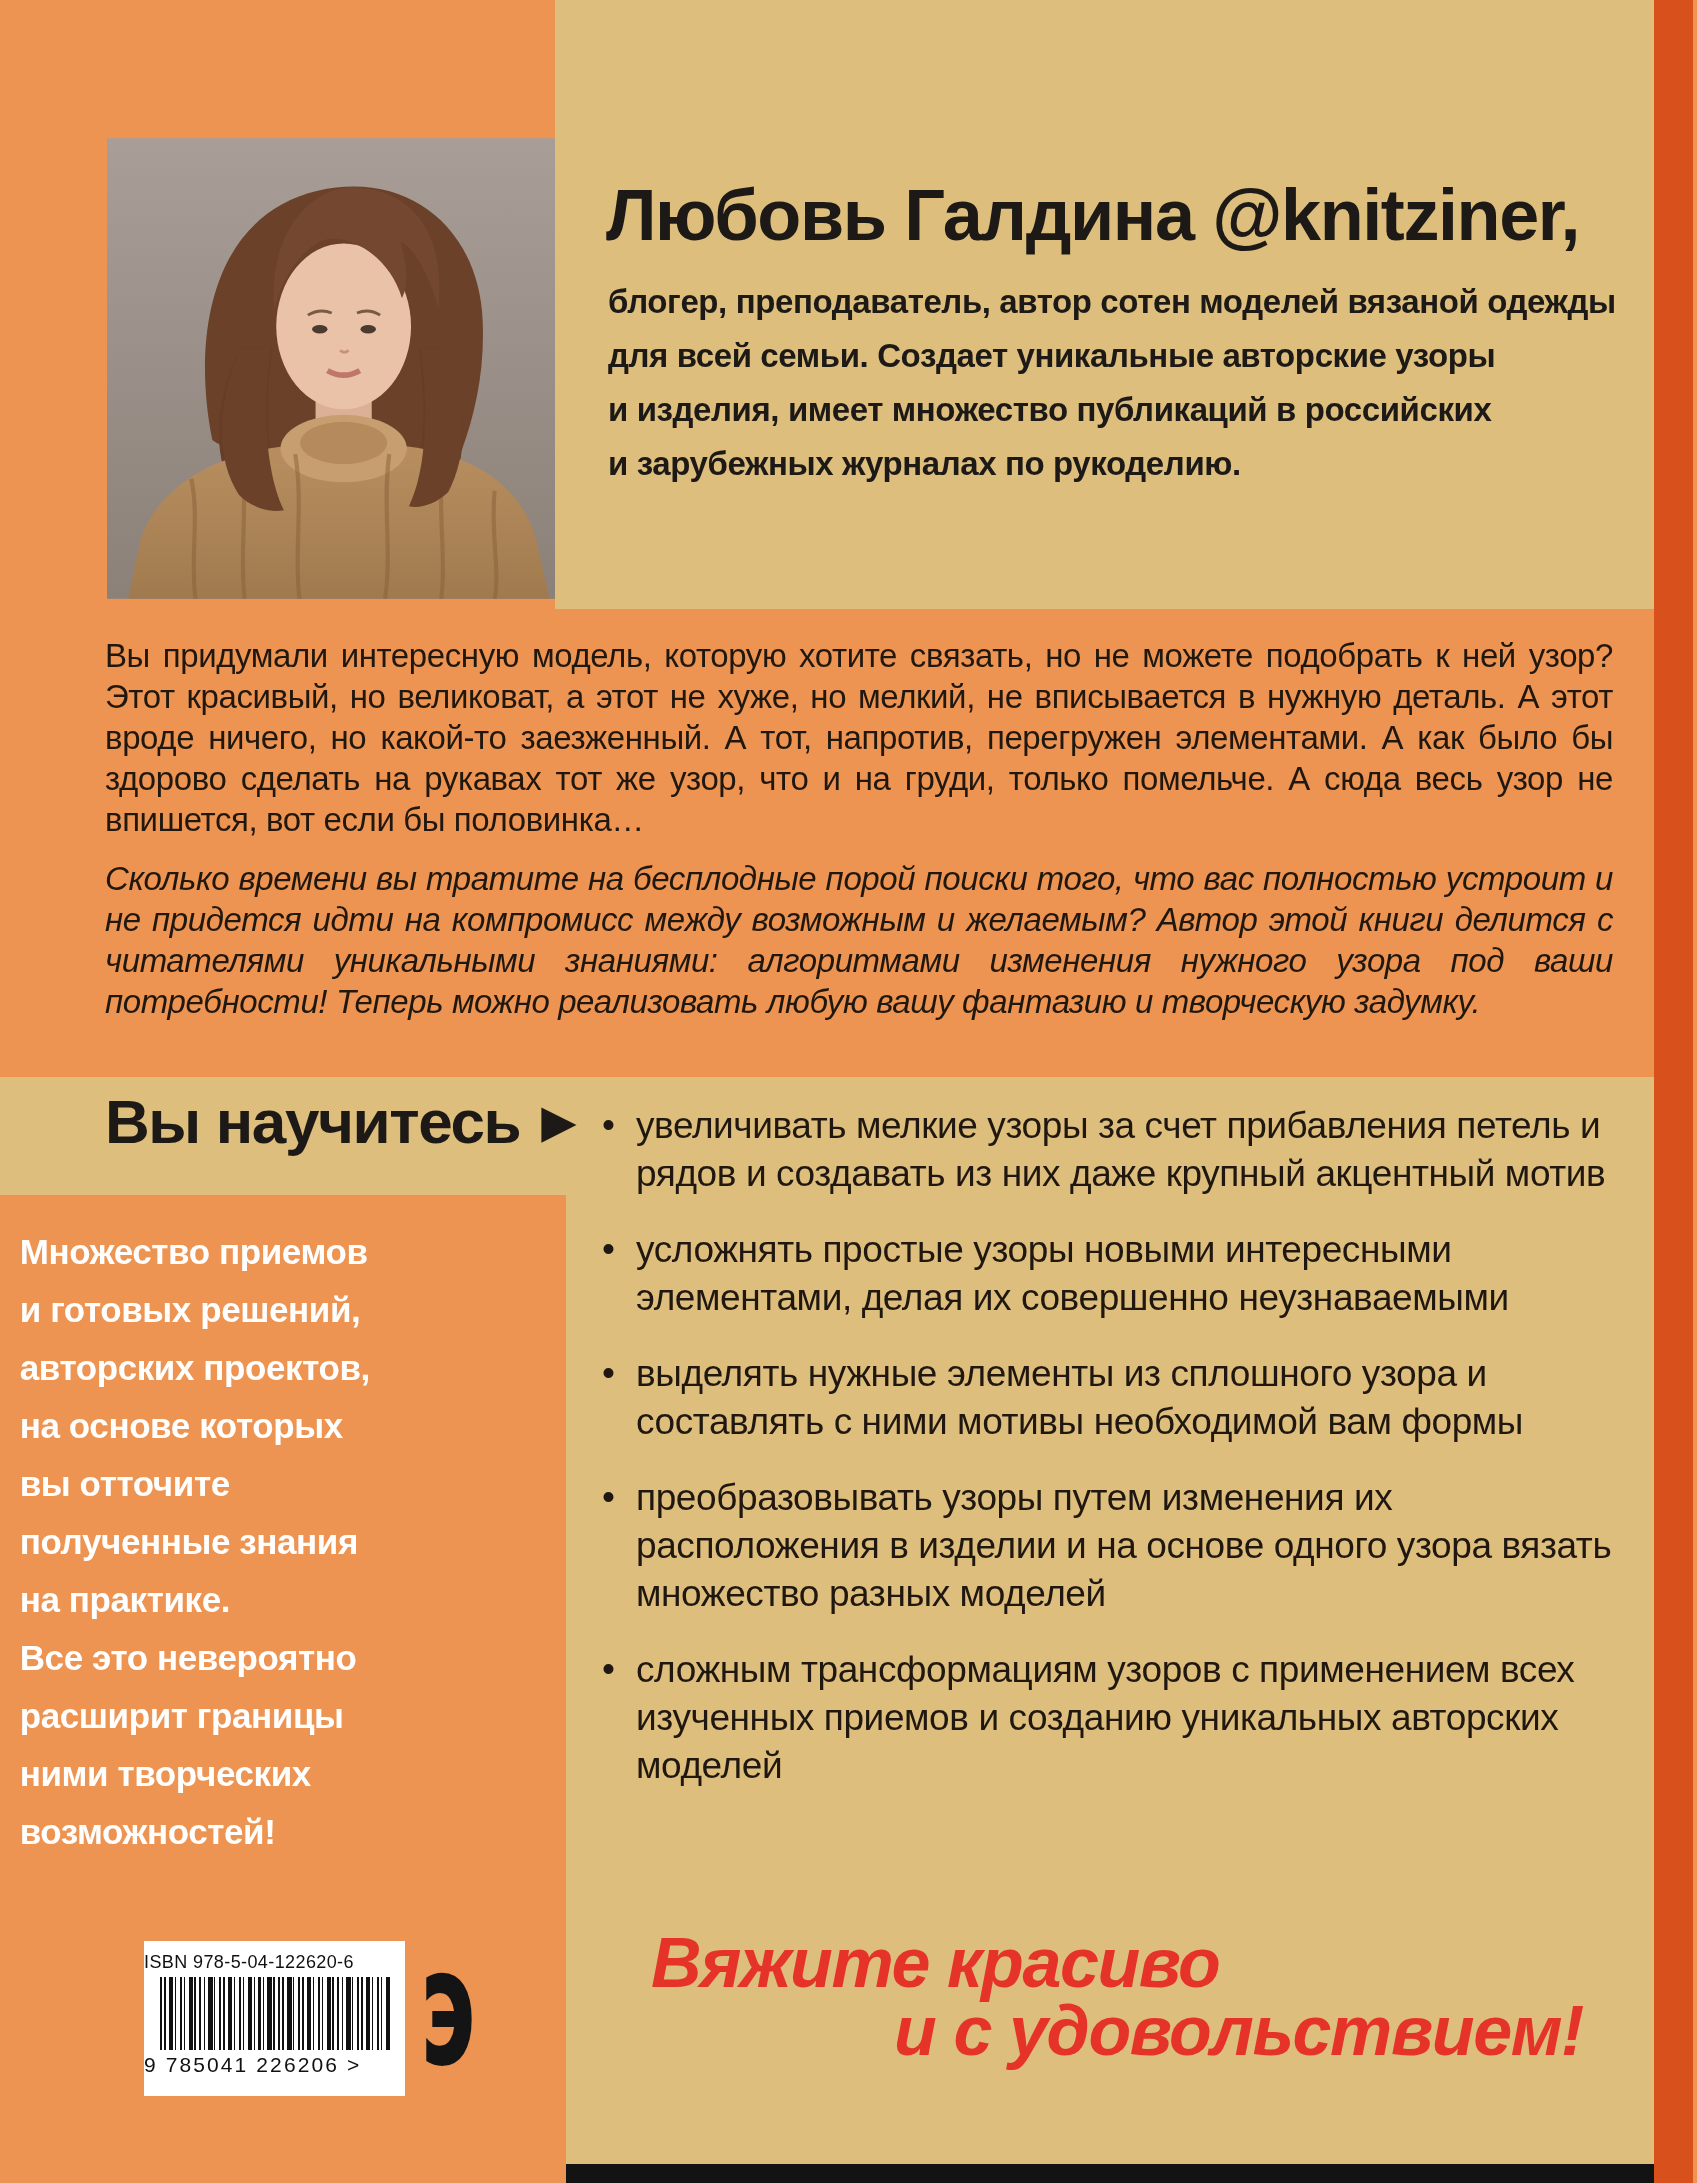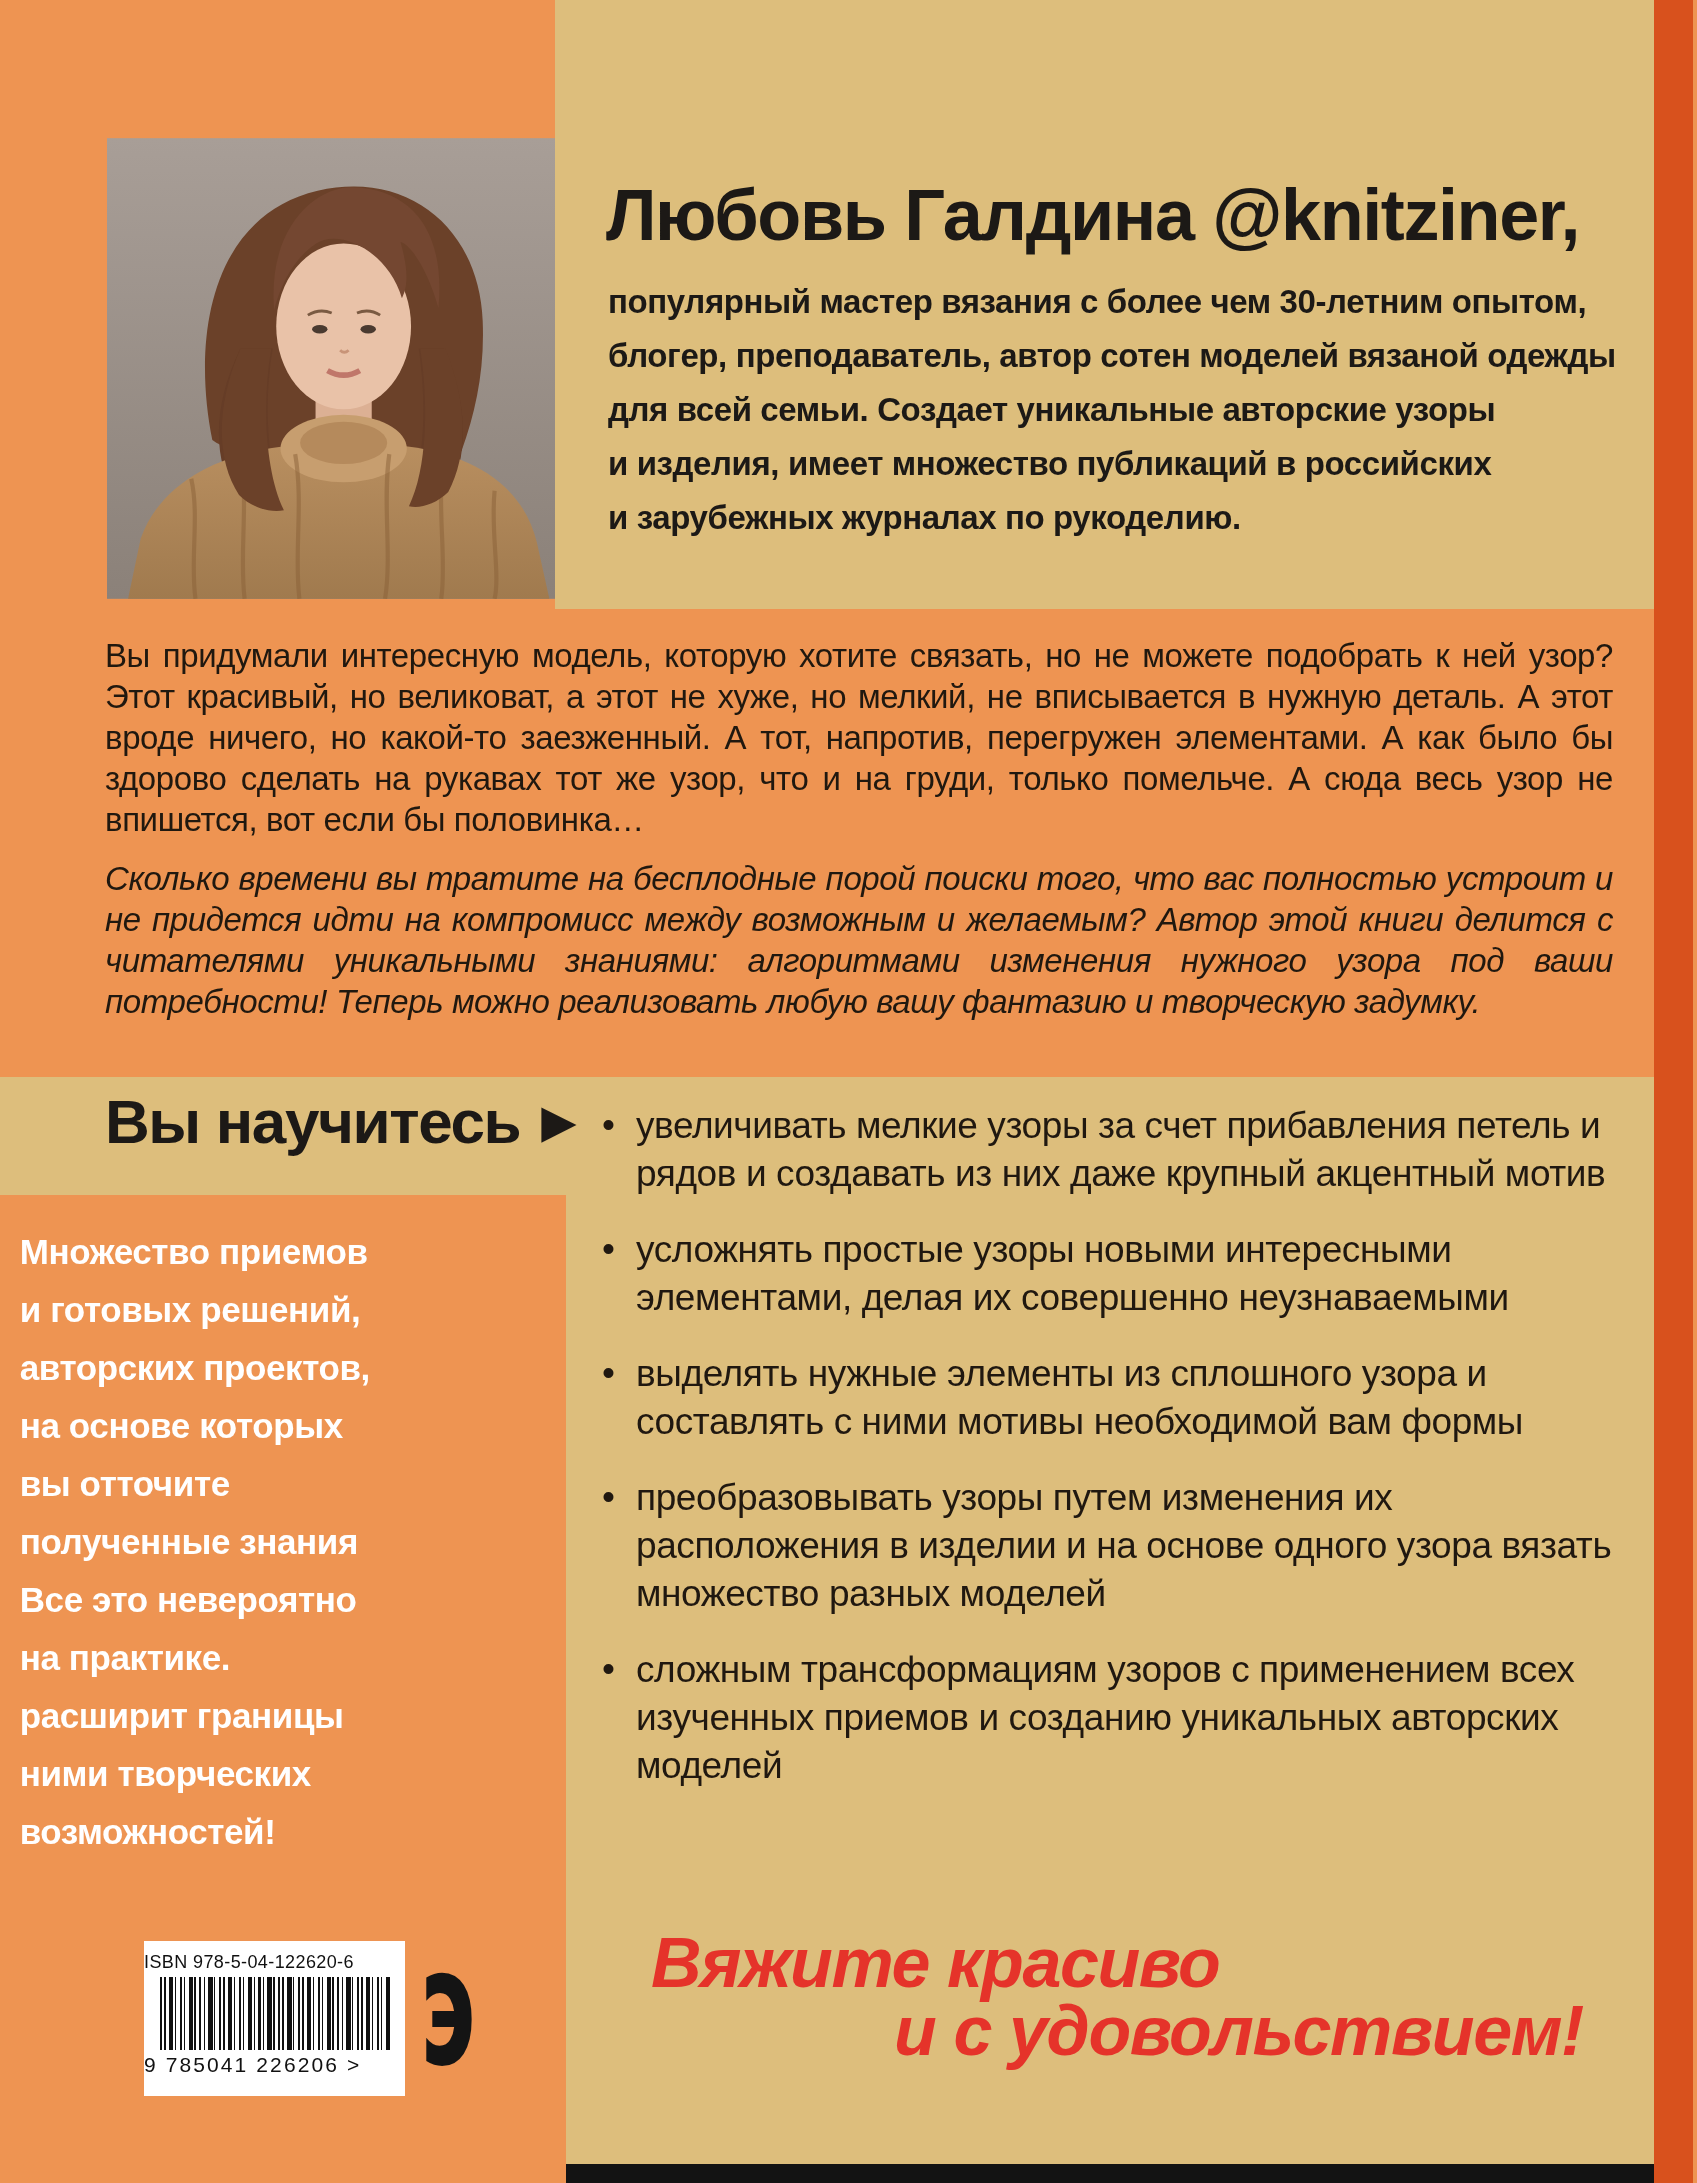--- a/index.html
+++ b/index.html
@@ -151,21 +151,20 @@
         <path d="M478,462 C470,530 484,600 476,656"></path>
         <path d="M552,502 C546,560 560,620 552,656"></path>
       </g>
       <path d="M190,300 C155,380 155,458 188,508 C206,526 232,534 252,530 C226,478 220,380 234,300 Z" fill="#6b4129"></path>
       <path d="M482,300 C514,378 514,452 486,504 C468,522 444,528 430,524 C456,472 458,378 446,300 Z" fill="#6b4129"></path>
     </svg>
   </div>
 
   <div class="author-name">Любовь Галдина @knitziner,</div>
   <div class="author-bio">
-      <div>популярный мастер вязания с более чем 30-летним опытом,</div>
       <div>блогер, преподаватель, автор сотен моделей вязаной одежды</div>
       <div>для всей семьи. Создает уникальные авторские узоры</div>
       <div>и изделия, имеет множество публикаций в российских</div>
       <div>и зарубежных журналах по рукоделию.</div>
     </div>
 
   <div class="intro">
     <p>Вы придумали интересную модель, которую хотите связать, но не можете подобрать к ней узор? Этот красивый, но великоват, а этот не хуже, но мелкий, не вписывается в нужную деталь. А этот вроде ничего, но какой-то заезженный. А тот, напротив, перегружен элементами. А как было бы здорово сделать на рукавах тот же узор, что и на груди, только помельче. А сюда весь узор не впишется, вот если бы половинка…</p>
     <p>Сколько времени вы тратите на бесплодные порой поиски того, что вас полностью устроит и не придется идти на компромисс между возможным и желаемым? Автор этой книги делится с читателями уникальными знаниями: алгоритмами изменения нужного узора под ваши потребности! Теперь можно реализовать любую вашу фантазию и творческую задумку.</p>
   </div>
@@ -181,22 +180,22 @@
       <li class="bullet-item">сложным трансформациям узоров с применением всех изученных приемов и созданию уникальных авторских моделей</li>
     </ul>
 
   <div class="sidebar-text">
       <div>Множество приемов</div>
       <div>и готовых решений,</div>
       <div>авторских проектов,</div>
       <div>на основе которых</div>
       <div>вы отточите</div>
       <div>полученные знания</div>
+      <div>на практике.</div>
       <div>Все это невероятно</div>
-      <div>на практике.</div>
       <div>расширит границы</div>
       <div>ними творческих</div>
       <div>возможностей!</div>
     </div>
 
   <div class="isbn-box">
     <div class="isbn-label">ISBN 978-5-04-122620-6</div>
     <div class="barcode"></div>
     <div class="isbn-digits">9 785041 226206 &gt;</div>
   </div>

